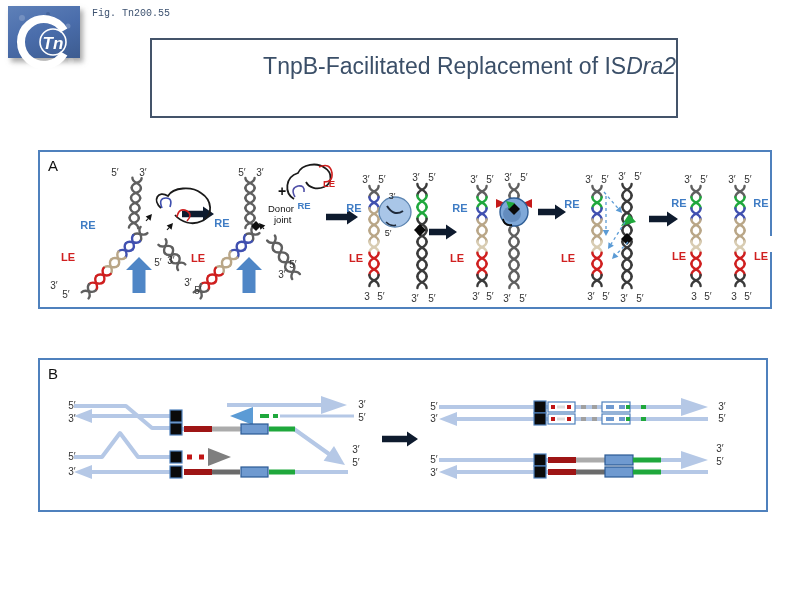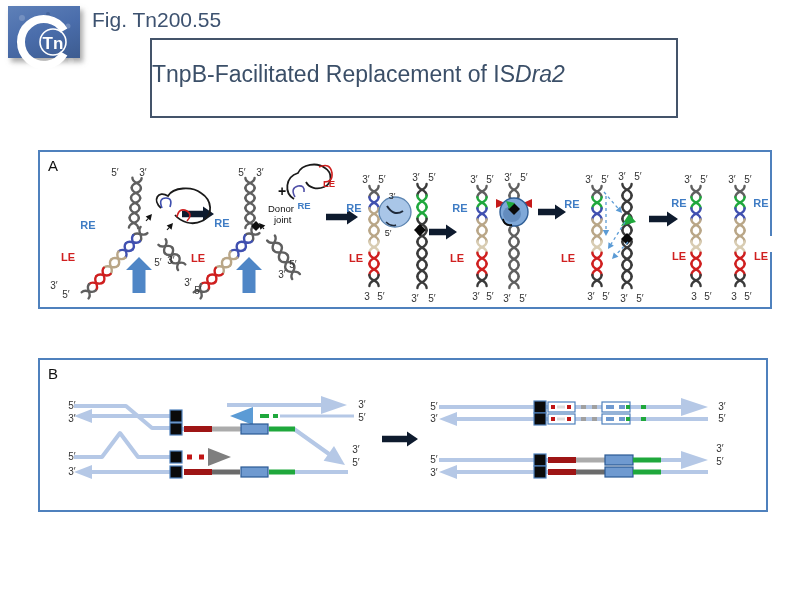--- a/index.html
+++ b/index.html
@@ -1,23 +1,23 @@
 <!DOCTYPE html>
 <html><head>
 <meta charset="utf-8">
 <style>
   html,body{margin:0;padding:0;background:#fff;width:800px;height:600px;overflow:hidden;}
   body{font-family:"Liberation Sans",sans-serif;position:relative;}
   .logo{position:absolute;left:8px;top:6px;width:72px;height:52px;
         background:linear-gradient(160deg,#5e80b8 0%,#4a6dab 50%,#3d5c90 100%);
-        box-shadow:3px 4px 5px rgba(100,100,100,.55);}
-  .fig-label{position:absolute;left:92px;top:8px;font-size:21px;color:#3d5270;}
+        box-shadow:3px 4px 5px rgba(100,100,100,.55);font-style:italic;}
+  .fig-label{position:absolute;left:92px;top:8px;font-size:10px;color:#3d5270;font-family:Liberation Mono, monospace;}
   .title-box{position:absolute;left:150px;top:38px;width:528px;height:80px;
-             border:2px solid #44546a;box-sizing:border-box;text-align:left;
-             color:#3b4f68;font-size:23px;line-height:37px;padding-top:16px;}
+             border:2px solid #44546a;box-sizing:border-box;text-align:right;
+             color:#3b4f68;font-size:23px;line-height:37px;padding-top:8px;}
   .panel{position:absolute;border:2px solid #4f81bd;box-sizing:border-box;background:#fff;}
   #panelA{left:38px;top:150px;width:734px;height:159px;}
   #panelB{left:38px;top:358px;width:730px;height:154px;}
   .panel-letter{position:absolute;left:8px;top:5px;font-size:15px;color:#111;}
   .border-gap{position:absolute;left:726px;top:84px;width:8px;height:16px;background:#fff;}
   svg{position:absolute;left:0;top:0;}
   text{font-family:"Liberation Sans",sans-serif;text-anchor:middle;}
   .lbl{font-size:10px;fill:#333;}
   .sm{font-size:9px;fill:#222;}
   .dk{font-size:9.5px;fill:#111;text-anchor:start;}

